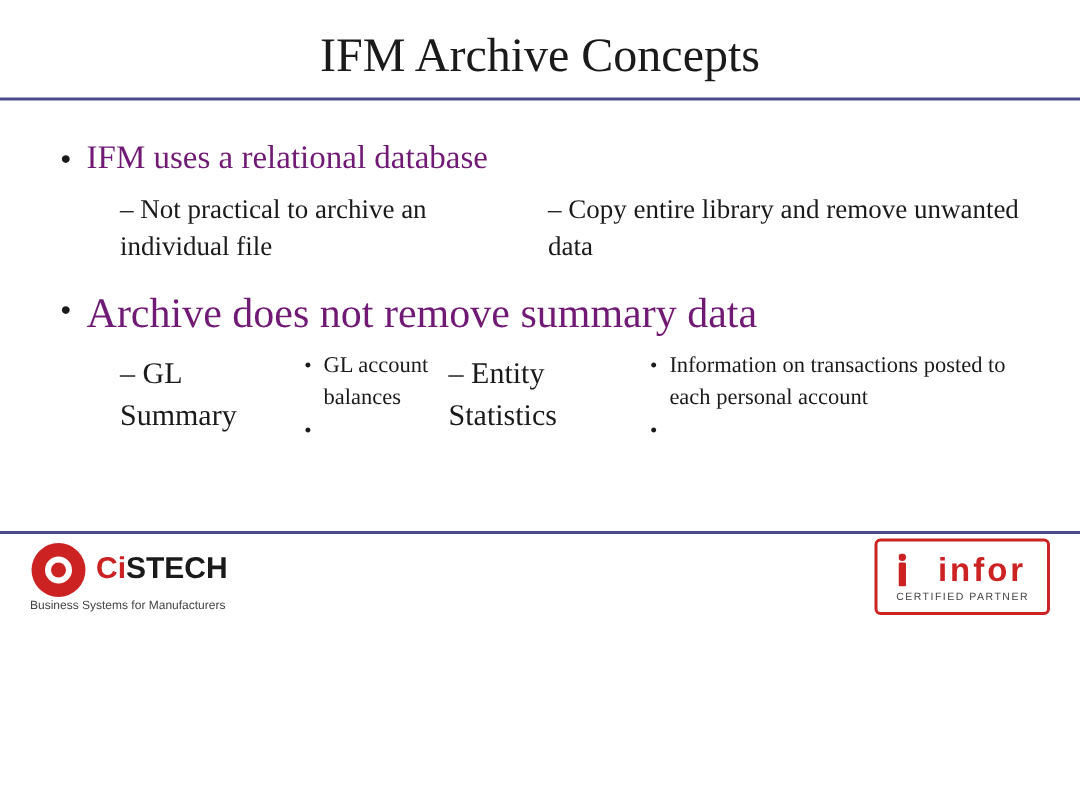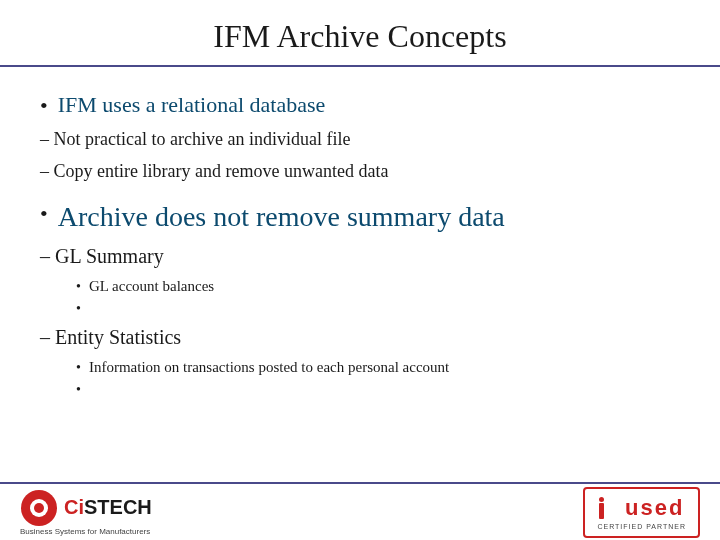--- a/index.html
+++ b/index.html
@@ -12,21 +12,21 @@
       width: 720px;
       height: 540px;
       background: #ffffff;
       font-family: Georgia, 'Times New Roman', serif;
       overflow: hidden;
       position: relative;
     }
 
     .slide {
       width: 720px;
-      height: 540px;
+      height: 412px;
       background: #ffffff;
       display: flex;
       flex-direction: column;
       padding: 0;
     }
 
     .slide-header {
       text-align: center;
       padding: 18px 40px 10px 40px;
       border-bottom: 2px solid #4a4a8a;
@@ -58,32 +58,33 @@
 
     .bullet-l1-marker {
       font-size: 22px;
       color: #1a1a1a;
       margin-top: 2px;
       flex-shrink: 0;
     }
 
     .bullet-l1-text {
       font-size: 22px;
-      color: #0c4a6e;
+      color: #701a75;
       line-height: 1.3;
     }
 
     .bullet-l1-text.large {
       font-size: 28px;
       font-weight: normal;
     }
 
     .sub-items {
-      display: flex;
-      flex-direction: column;
+      margin-left: 40px;
+      display: flex;
+      flex-direction: row;
       gap: 5px;
       margin-bottom: 4px;
     }
 
     .dash-item {
       font-size: 18px;
       color: #1a1a1a;
       line-height: 1.4;
       padding: 1px 0;
     }
@@ -239,19 +240,19 @@
       <div style="font-size:8px; color:#444; font-family:Arial,sans-serif; text-align:center;">Business Systems for Manufacturers</div>
     </div>
 
     <div class="infor-logo-box">
       <div style="display:flex; align-items:center; gap:4px;">
 
         <svg width="22" height="22" viewBox="0 0 22 22">
           <rect x="0" y="6" width="5" height="16" rx="1" fill="#cc2222"></rect>
           <circle cx="2.5" cy="2.5" r="2.5" fill="#cc2222"></circle>
         </svg>
-        <span class="infor-text">used</span>
+        <span class="infor-text">infor</span>
       </div>
       <div class="infor-certified">CERTIFIED PARTNER</div>
     </div>
   </div>
 
 </div>
 
 </body></html>

